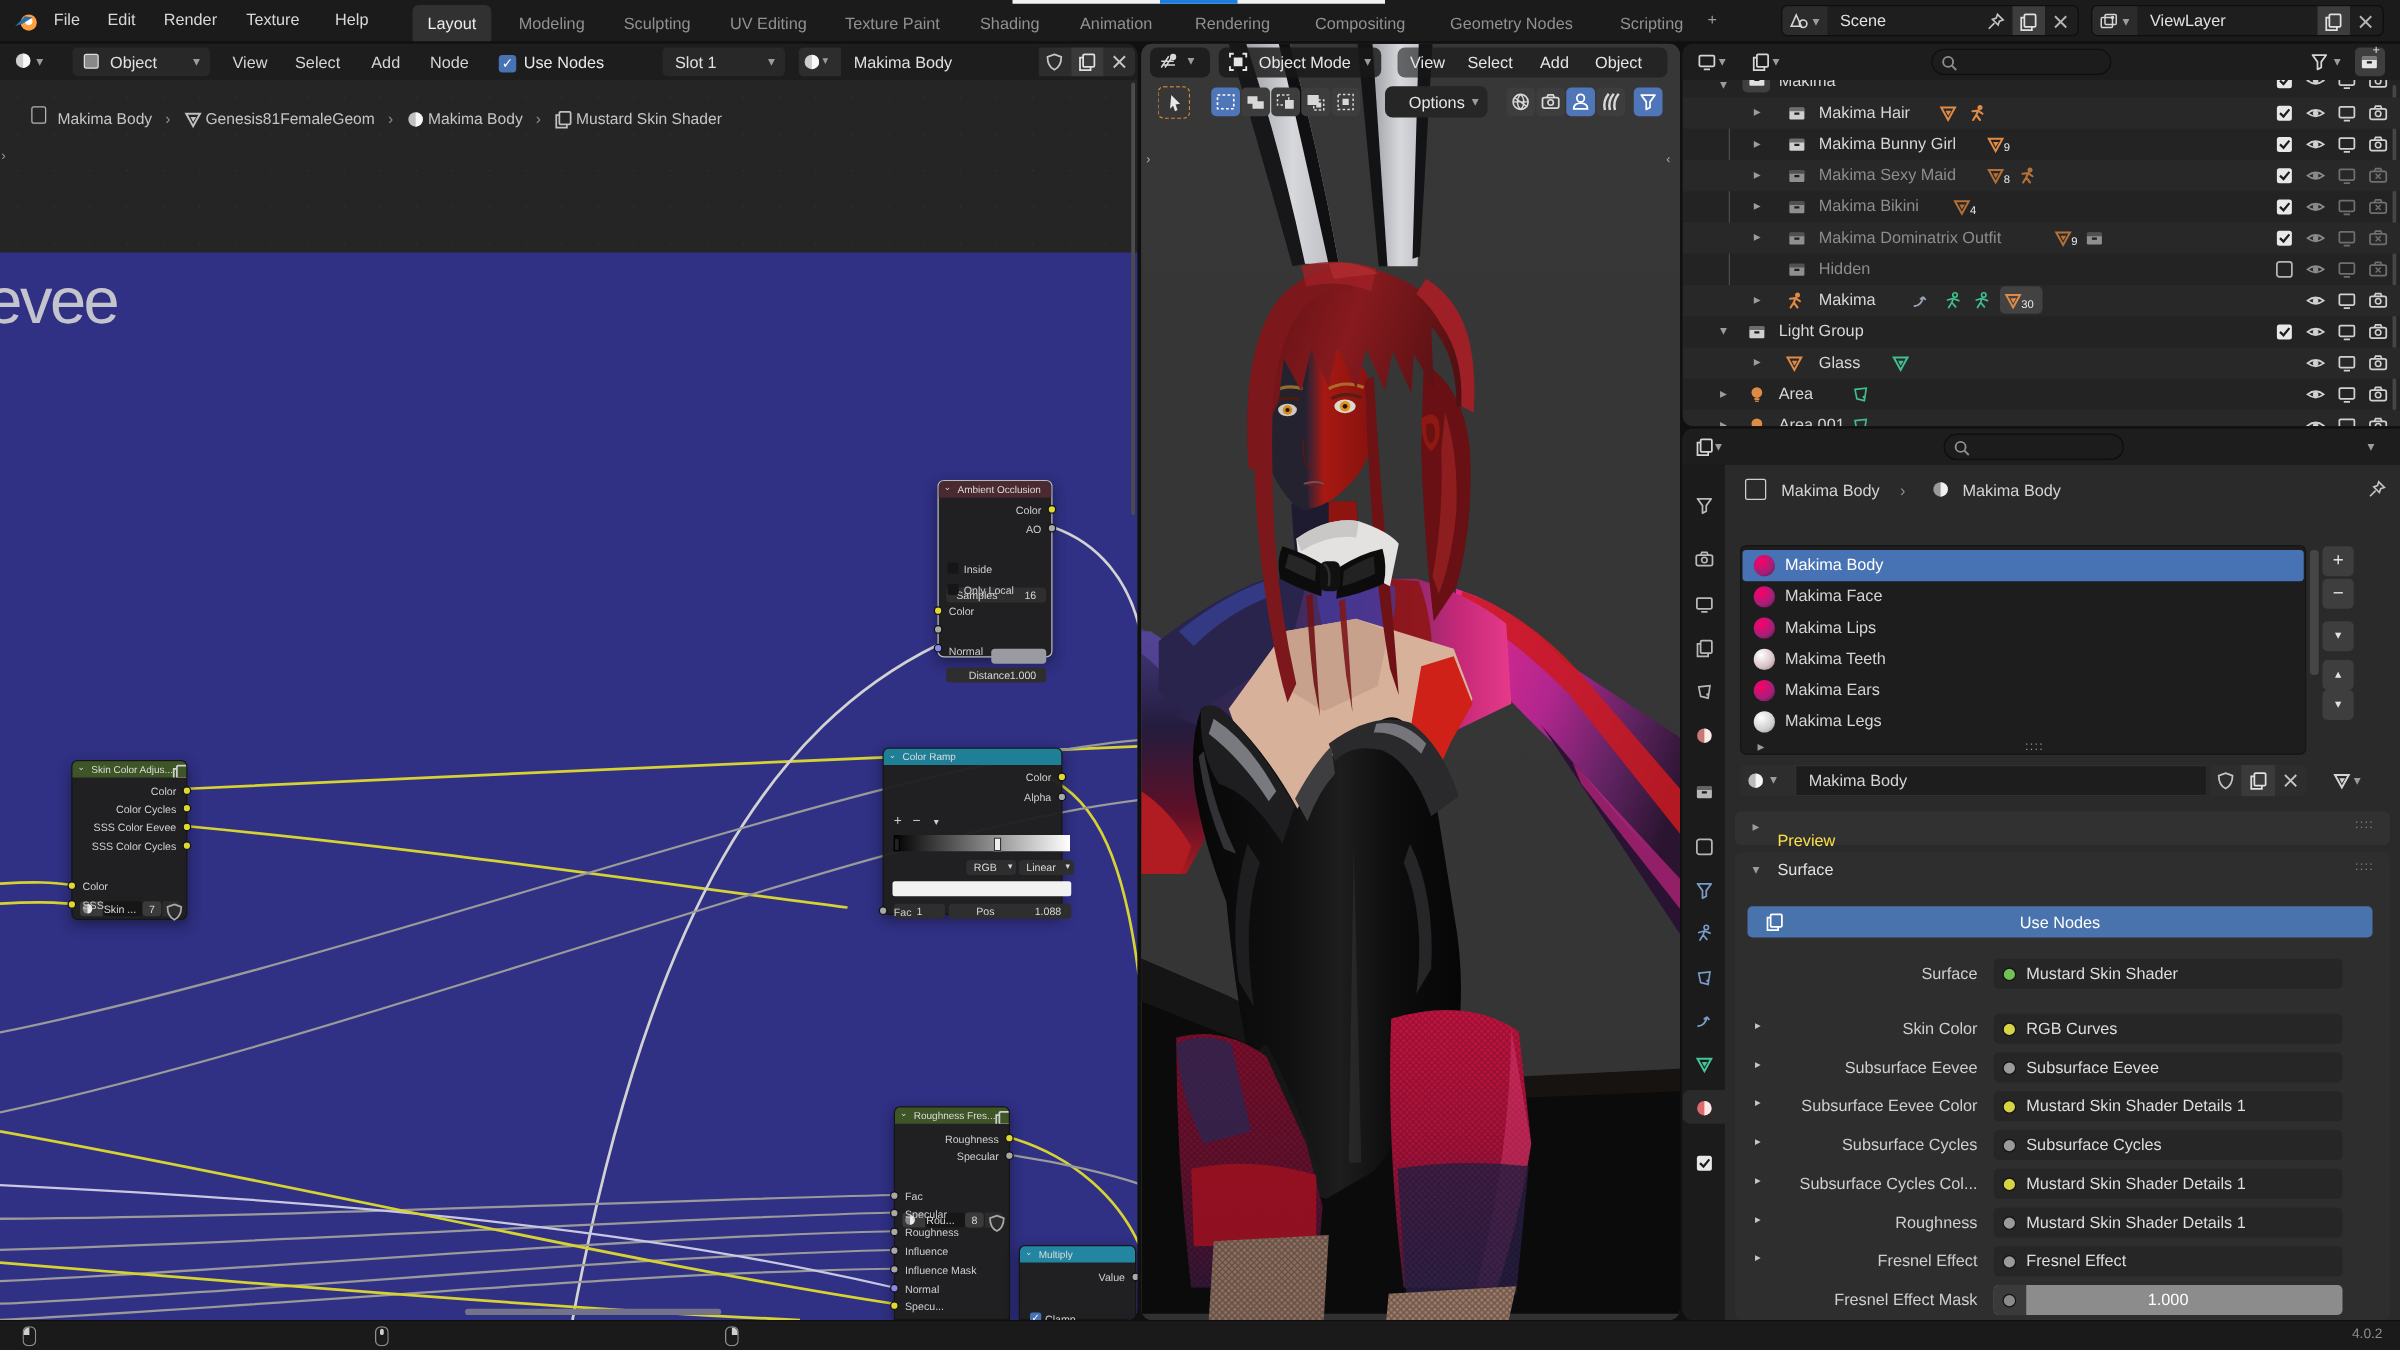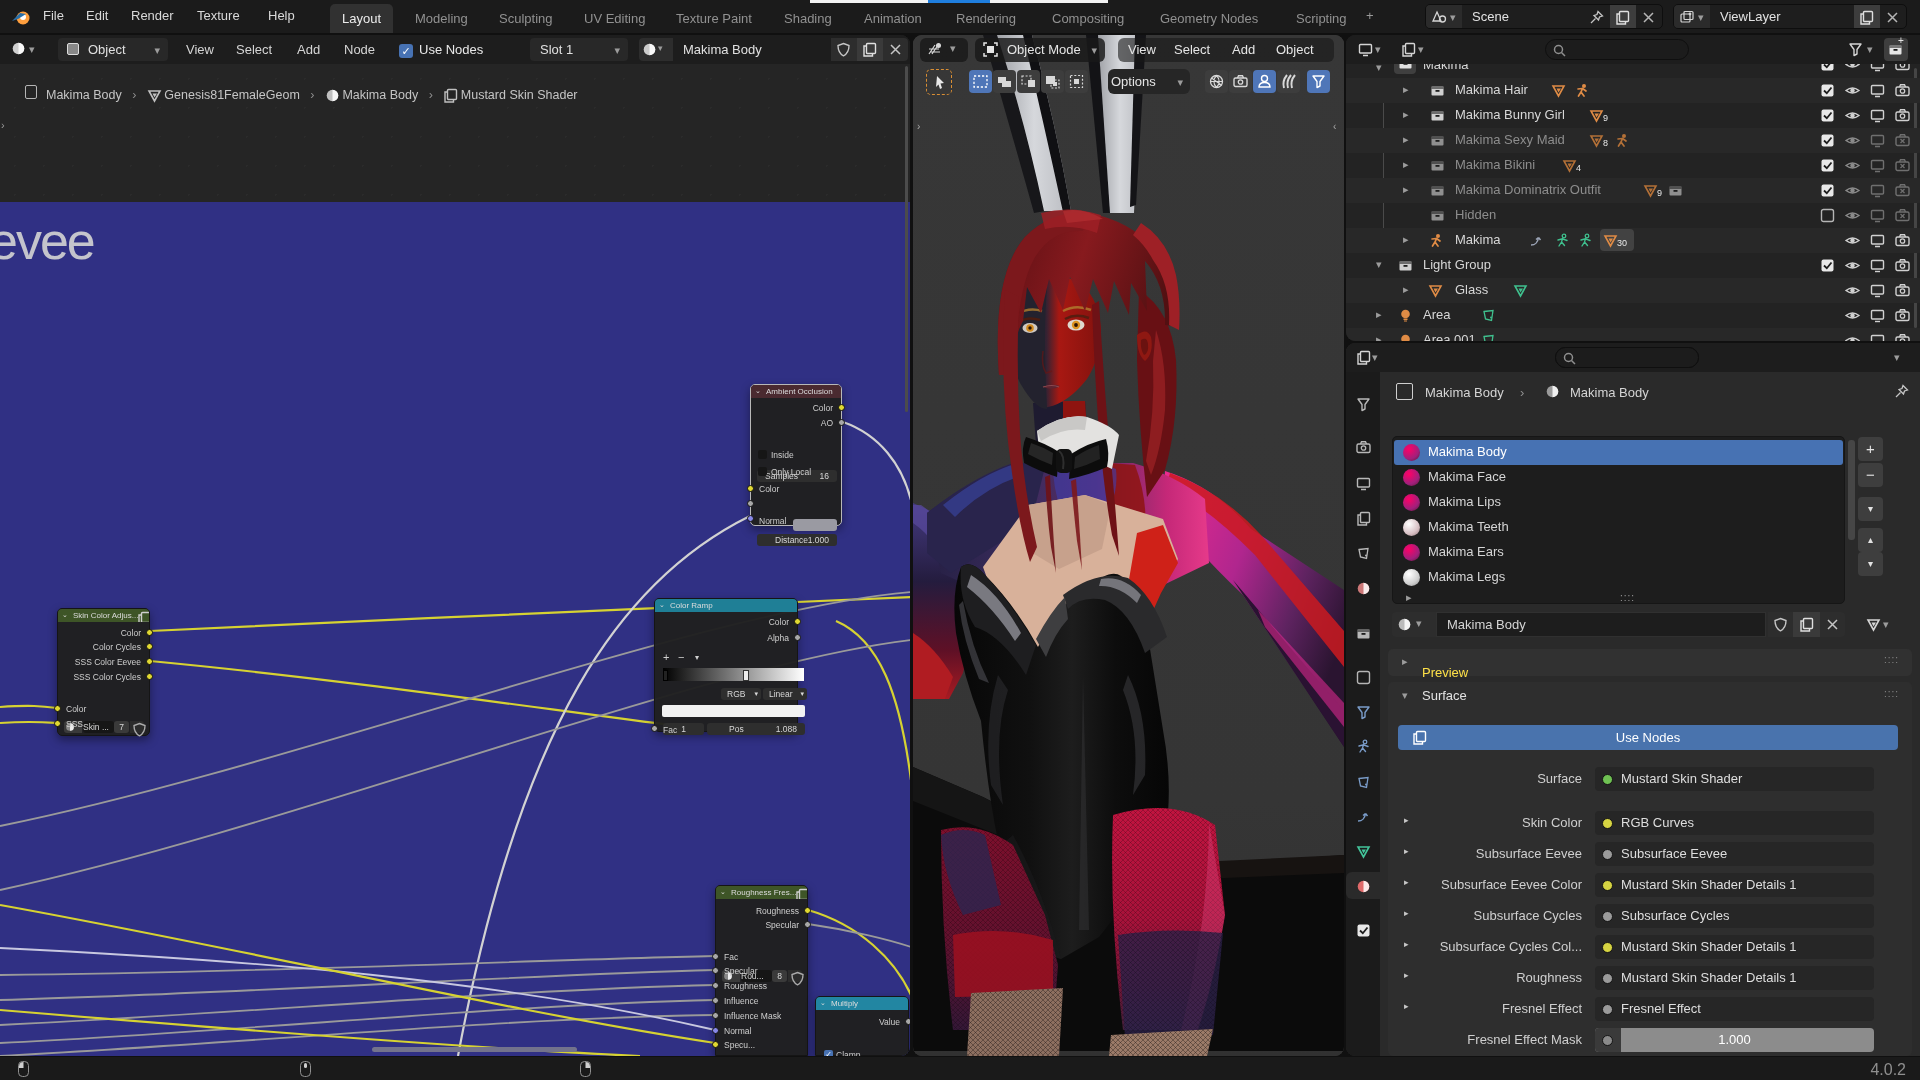--- a/index.html
+++ b/index.html
@@ -83,21 +83,21 @@
   color:#e3e3e3; text-align:center; line-height:24px; font-size:15px; }
 .prow-lbl { position:absolute; font-size:13px; color:#cfcfcf; text-align:right; width:160px; }
 .pfield { position:absolute; left:215px; width:279px; height:24px; background:#262626; border-radius:4px;
   font-size:13px; color:#dedede; line-height:24px; }
 .pfield .dot { position:absolute; left:7px; top:6.5px; width:11px; height:11px; border-radius:50%; border:1px solid #141414; }
 .pfield .ftxt { position:absolute; left:26px; }
 .pexp { position:absolute; left:24px; font-size:9px; color:#c8c8c8; }
 
 
 #status { position:absolute; left:0; top:1057px; width:1920px; height:23px; background:#1a1a1a; }
-#status .ver { position:absolute; right:14px; top:4px; font-size:16px; color:#8f8f8f; }
+#status .ver { position:absolute; right:14px; top:4px; font-size:11px; color:#8f8f8f; }
 </style>
 </head>
 <body>
 <svg width="0" height="0" style="position:absolute">
 <defs>
 <g id="i-eye">
         <path d="M1 7.5 Q7.5 2.5 14 7.5 Q7.5 12.5 1 7.5 Z" fill="none" stroke="currentColor" stroke-width="1.4"></path>
         <circle cx="7.5" cy="7.5" r="2.2" fill="currentColor"></circle>
       </g>
 <g id="i-mon">
@@ -313,21 +313,21 @@
       <div class="nfield" style="left:42px;top:98px;width:44px;background:#9a9aa2"></div>
       <div class="nfield" style="left:6px;top:113px;width:80px"><span style="padding-left:18px">Distance</span><span style="position:absolute;right:8px">1.000</span></div>
       <div class="nrow l" style="top:129px">Normal</div>
       <div class="sock" style="right:-4px;top:19px;background:#e0d832"></div>
       <div class="sock" style="right:-4px;top:34px;background:#a8a8a8"></div>
       <div class="sock" style="left:-4px;top:100px;background:#e0d832"></div>
       <div class="sock" style="left:-4px;top:115px;background:#a8a8a8"></div>
       <div class="sock" style="left:-4px;top:130px;background:#8888e8"></div>
     </div>
 
-    <div class="node" style="left:654px;top:563px;width:144px;height:134px">
+    <div class="node" style="left:706px;top:563px;width:144px;height:134px">
       <div class="nhdr" style="background:#1f7f96"><span class="caret">⌄</span>Color Ramp</div>
       <div class="nrow r" style="top:16px">Color</div>
       <div class="nrow r" style="top:32px">Alpha</div>
       <div class="abs" style="left:8px;top:52px;color:#d0d0d0;font-size:11px">+</div>
       <div class="abs" style="left:23px;top:52px;color:#d0d0d0;font-size:11px">−</div>
       <div class="abs" style="left:40px;top:54px;color:#d0d0d0;font-size:8px">▾</div>
       <div class="nfield" style="left:66px;top:53px;width:40px"><span style="padding-left:6px">RGB</span><span style="position:absolute;right:3px;font-size:7px">▾</span></div>
       <div class="nfield" style="left:108px;top:53px;width:44px"><span style="padding-left:6px">Linear</span><span style="position:absolute;right:3px;font-size:7px">▾</span></div>
       <div class="abs" style="left:8px;top:69px;width:141px;height:13px;background:linear-gradient(to right,#000,#fff)"></div>
       <div class="abs" style="left:8px;top:71px;width:5px;height:11px;background:#222;border:1px solid #000"></div>
@@ -672,21 +672,21 @@
           <rect x="6" y="6" width="8" height="8" fill="none" stroke="#d8d8d8" stroke-width="1.2" stroke-dasharray="2,1.6"></rect>
           <rect x="8" y="8" width="4" height="4" fill="#d8d8d8"></rect>
         </svg>
     </div>
     <div class="tbtn" style="left:152px;top:35px">
       <svg class="oi" style="left:4px;top:4px" viewBox="0 0 15 15">
           <rect x="1.5" y="1.5" width="12" height="12" fill="none" stroke="#d8d8d8" stroke-width="1.2" stroke-dasharray="2,1.8"></rect>
           <rect x="5" y="5" width="5" height="5" fill="#d8d8d8"></rect>
         </svg>
     </div>
-    <div class="vgroup" style="left:195px;top:34px;width:82px;height:25px;line-height:25px;padding-left:3px;background:#262626">Options
+    <div class="vgroup" style="left:195px;top:34px;width:82px;height:25px;line-height:25px;padding-left:19px;background:#262626">Options
       <span class="car abs" style="right:7px;top:1px">▾</span>
     </div>
     <div class="tbtn" style="left:292px;top:35px">
       <svg class="oi" style="left:4px;top:4px" viewBox="0 0 15 15">
           <circle cx="7.5" cy="7.5" r="6" fill="none" stroke="#d8d8d8" stroke-width="1.3"></circle>
           <path d="M1.5,7.5 H13.5 M7.5,1.5 C4,5 4,10 7.5,13.5 M7.5,1.5 C11,5 11,10 7.5,13.5 M2.5,4 L13,11.5" stroke="#d8d8d8" stroke-width="1.1" fill="none"></path>
         </svg>
     </div>
     <div class="tbtn" style="left:316px;top:35px">
       <svg class="oi" style="left:4px;top:4px;color:#d8d8d8">

